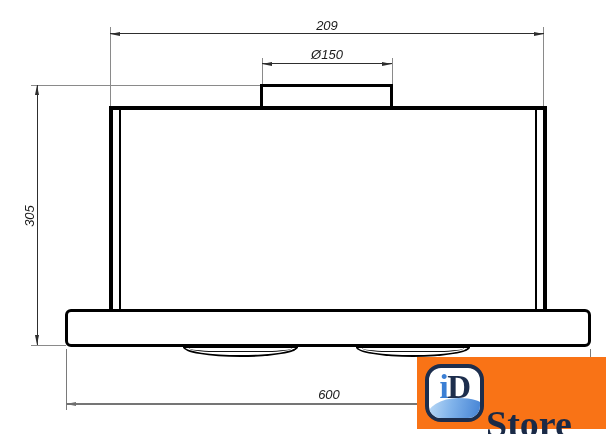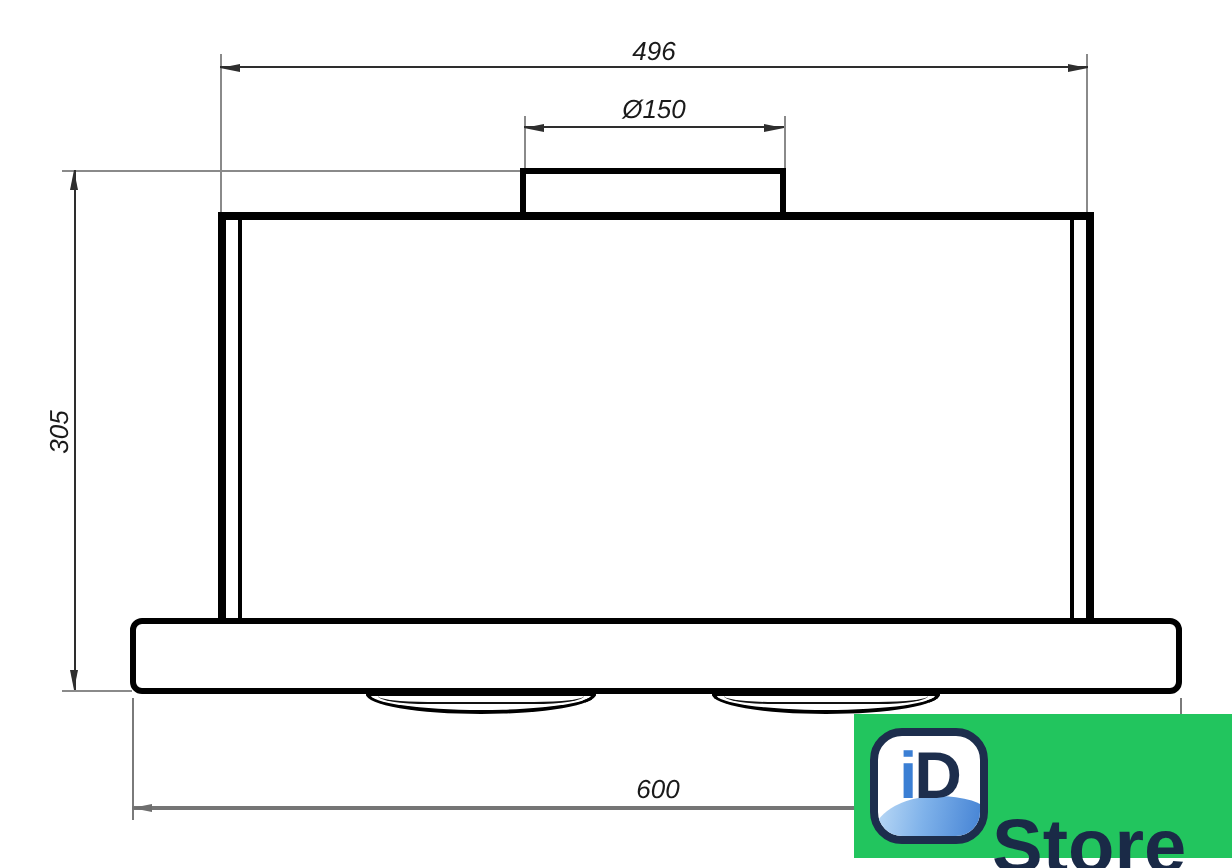--- a/index.html
+++ b/index.html
@@ -36,21 +36,21 @@
     border:2px solid #000;border-top:4.5px solid #000;
     border-radius:0 0 58px 58px / 0 0 10px 10px;
   }
   .lamp-inner{
     position:absolute;left:4px;right:4px;top:0;bottom:2.5px;
     border-bottom:1.5px solid #111;
     border-radius:0 0 50px 50px / 0 0 8px 8px;
   }
   
   .logo{
-    position:absolute;left:427px;top:357px;width:189px;height:72px;background:#22c55e;
+    position:absolute;left:417px;top:357px;width:189px;height:72px;background:#f97316;font-family:Liberation Serif, serif;
   }
   .logo-icon{
     position:absolute;left:8px;top:7px;width:59px;height:58px;box-sizing:border-box;
     border:4px solid #1d2e4d;border-radius:16px;background:#fff;overflow:hidden;
   }
   .logo-swoosh{
     position:absolute;left:-3px;right:-3px;bottom:-3px;height:23px;
     background:linear-gradient(100deg,#c2def7 0%,#7fb2ea 45%,#3f7ed2 100%);
     border-radius:60% 45% 0 0 / 95% 35% 0 0;
   }
@@ -68,21 +68,21 @@
 </head>
 <body>
 
 <div class="stage">
 
   <div class="abs extline" style="left:110px;top:27px;width:1px;height:80px;"></div>
   <div class="abs extline" style="left:543px;top:27px;width:1px;height:80px;"></div>
   <div class="abs dimline" style="left:110px;top:33px;width:434px;height:1.4px;"></div>
   <div class="arrL" style="left:110px;top:32px;"></div>
   <div class="arrR" style="left:534px;top:32px;"></div>
-  <div class="dimtext" style="left:297px;top:19px;width:60px;">496</div>
+  <div class="dimtext" style="left:297px;top:19px;width:60px;">209</div>
 
   <div class="abs extline" style="left:262px;top:58px;width:1px;height:27px;"></div>
   <div class="abs extline" style="left:392px;top:58px;width:1px;height:27px;"></div>
   <div class="abs dimline" style="left:262px;top:63px;width:130px;height:1.4px;"></div>
   <div class="arrL" style="left:262px;top:62px;"></div>
   <div class="arrR" style="left:382px;top:62px;"></div>
   <div class="dimtext" style="left:291px;top:48px;width:72px;">Ø150</div>
 
   <div class="abs extline" style="left:31px;top:85px;width:229px;height:1px;"></div>
   <div class="abs extline" style="left:31px;top:345px;width:35px;height:1px;"></div>

